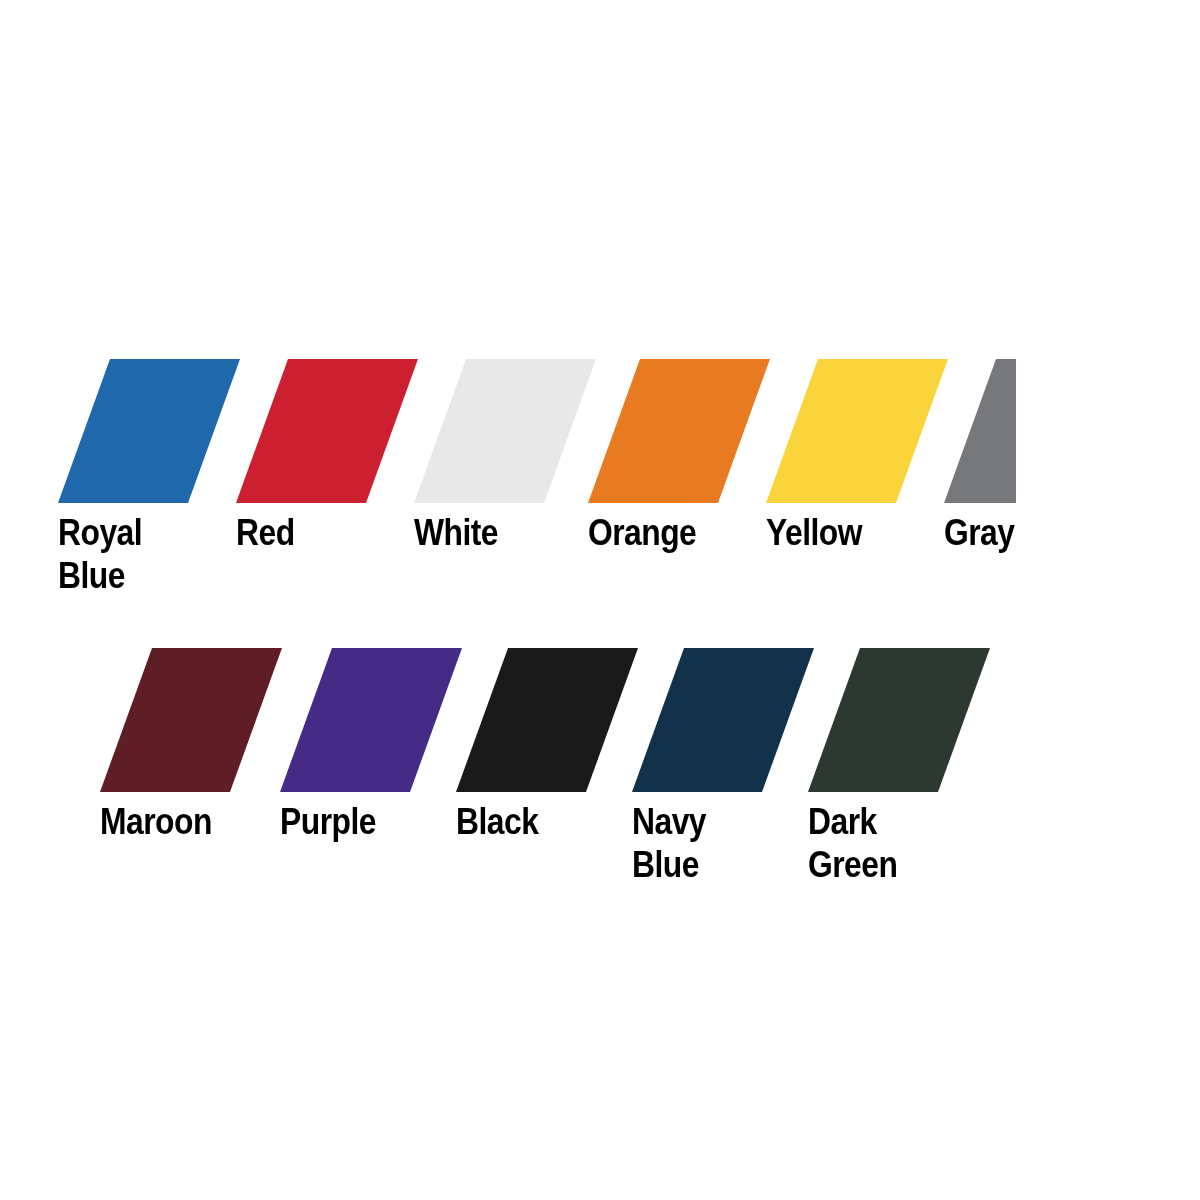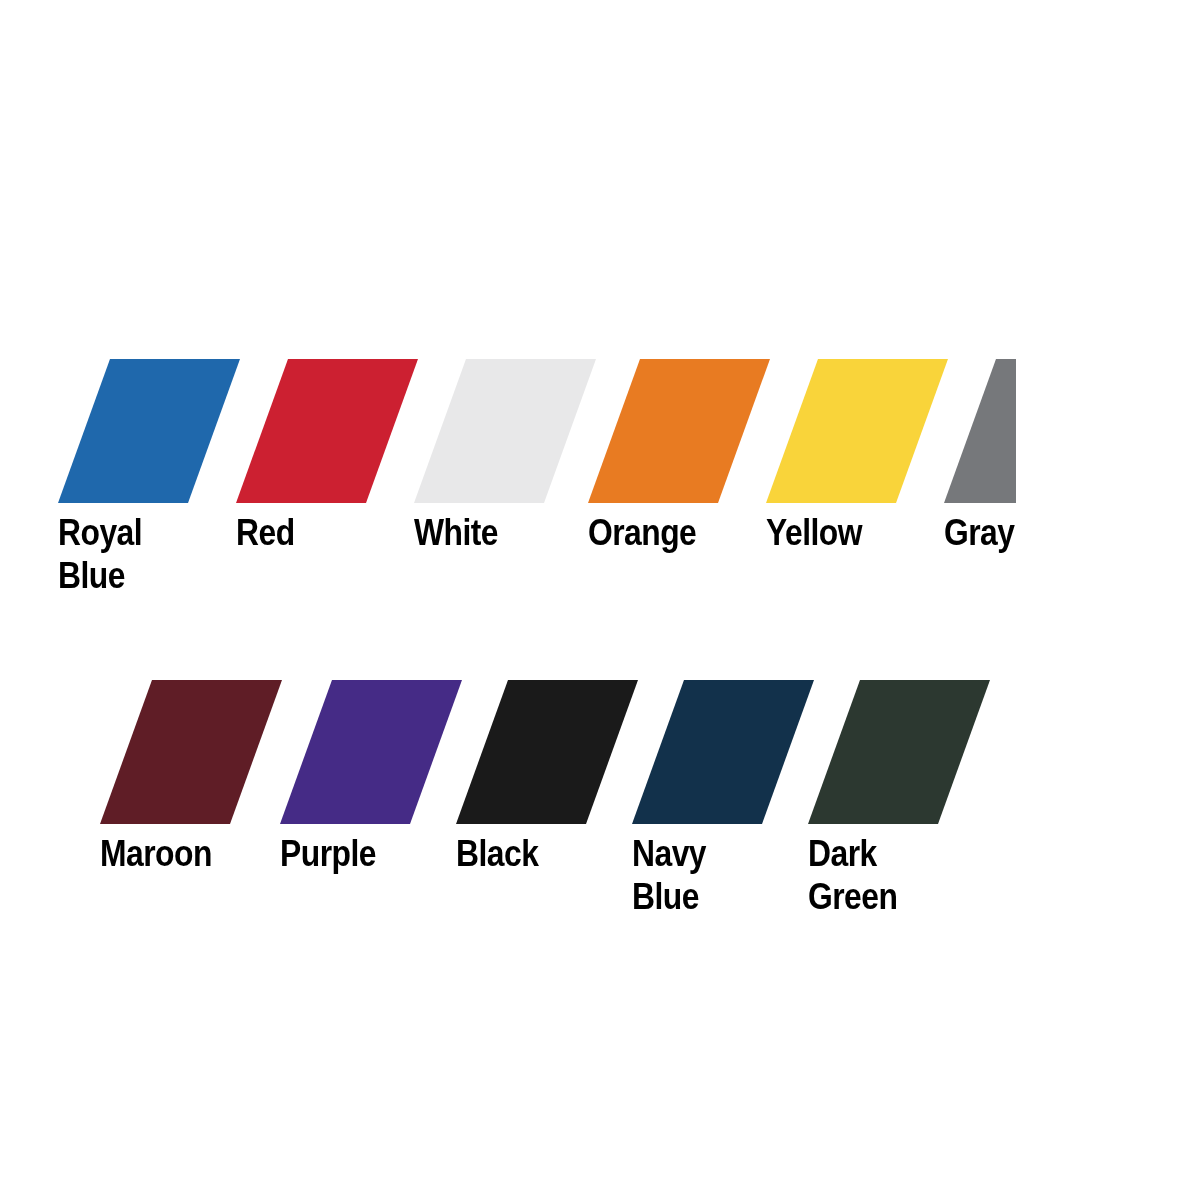--- a/index.html
+++ b/index.html
@@ -22,21 +22,21 @@
   }
 
   .swatch-row {
     position: absolute;
     left: 0;
     width: 1200px;
     height: 260px;
   }
 
   #swatch-row-1 { top: 359px; }
-  #swatch-row-2 { top: 680px; }
+  #swatch-row-2 { top: 648px; }
 
   .swatch-item {
     position: absolute;
     top: 0;
   }
 
   
   .swatch-shape {
     position: absolute;
     top: 0;

